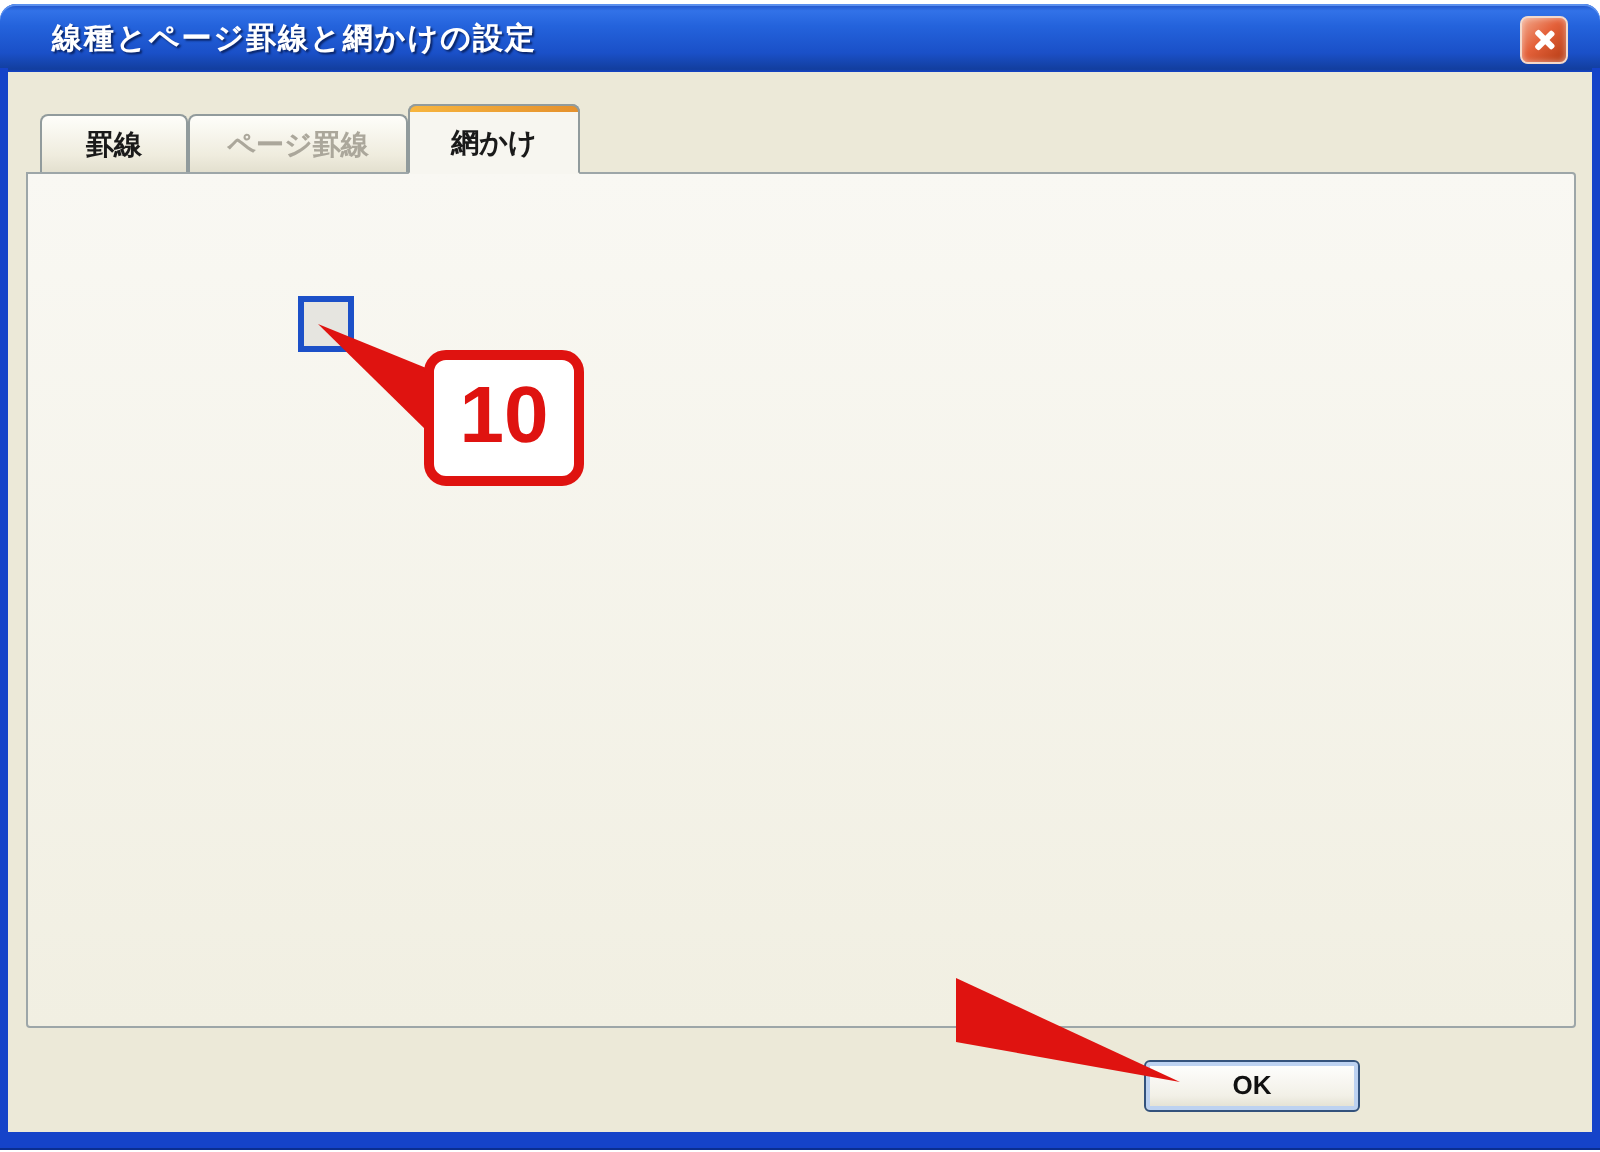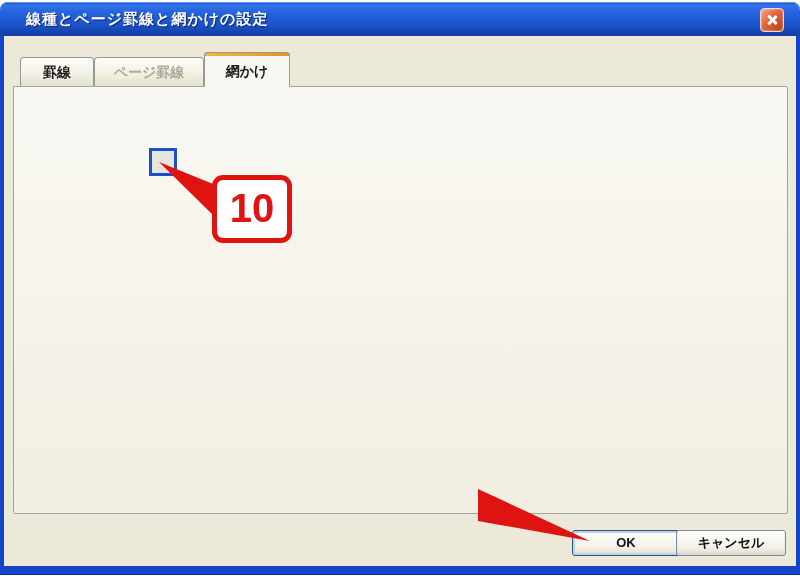--- a/index.html
+++ b/index.html
@@ -238,21 +238,20 @@
 
   <div class="lbl" style="left:470px;top:397px;">設定対象(<u>L</u>):</div>
   <div class="combo combo-apply">
     <span class="combo-text" style="left:9px;">段落</span>
     <span class="dd-btn">
         <span class="chev"></span>
       </span>
   </div>
 
   <div class="btn ok-btn">OK</div>
-  <div class="btn cancel-btn">キャンセル</div>
 
   <svg id="arrow-overlay" viewBox="0 0 800 576">
     <polygon points="159,162 218,186 214,216" fill="#DF1310"></polygon>
     <polygon points="590,541 478,489 478,521" fill="#DF1310"></polygon>
   </svg>
   <div class="callout co10">10</div>
 
 </div>
 
 </body></html>

